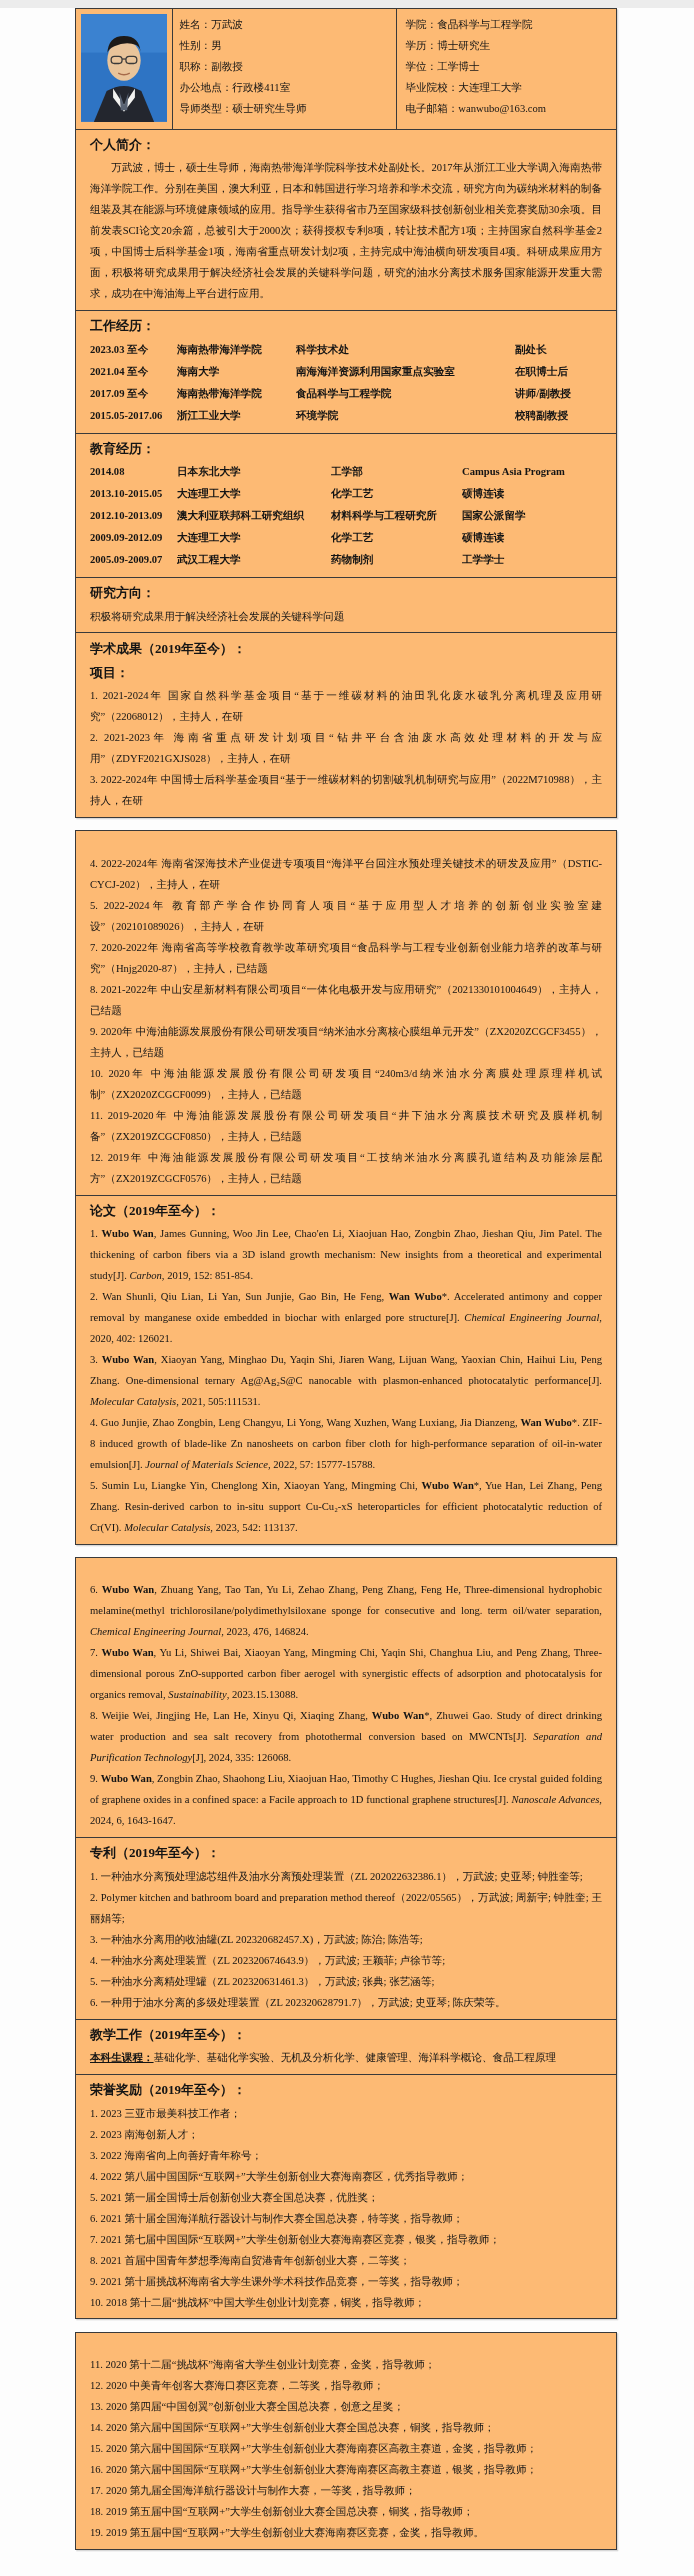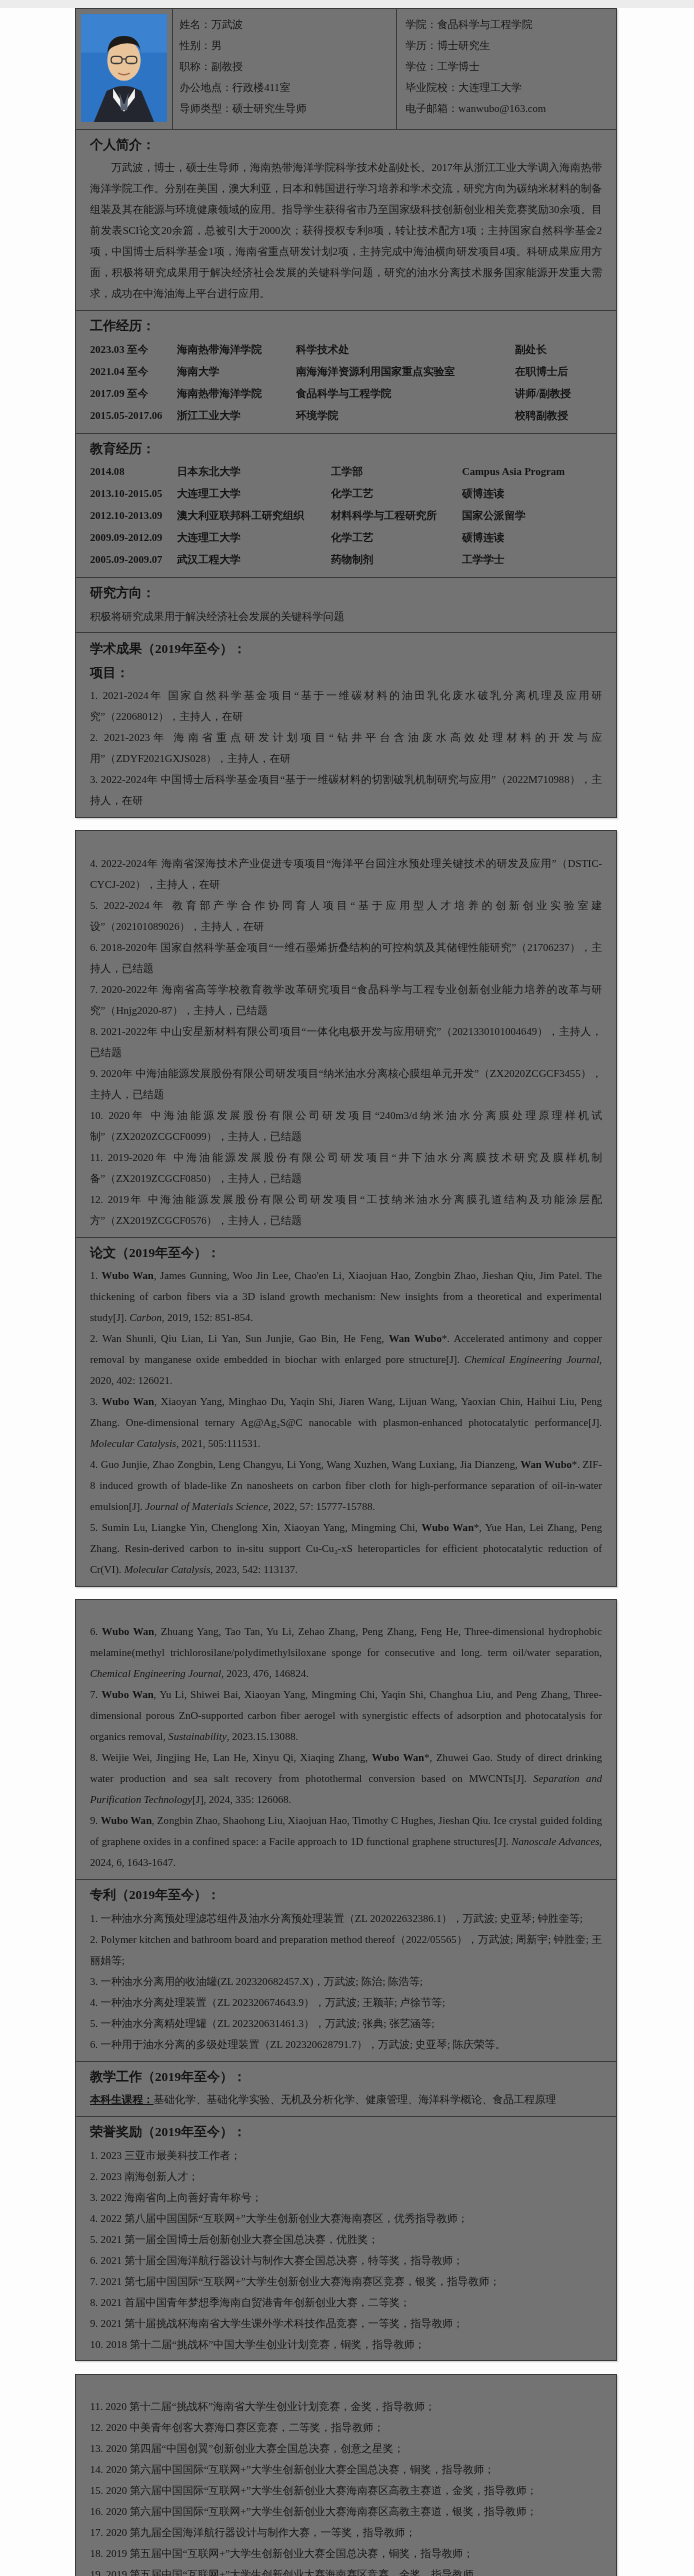--- a/index.html
+++ b/index.html
@@ -7,21 +7,21 @@
     width:694px;
     background:#fdfdfd;
     font-family:"Liberation Serif","DejaVu Serif",serif;
     color:#141414;
   }
   .scan-strip{height:7.7px;background:#ececec;}
   .page{
     width:542px;
     margin:0 0 12.2px 75px;
     border:1.3px solid #3a3a3a;
-    background:#737373;
+    background:#fdba74;
     box-sizing:border-box;
     box-shadow:1.3px 1.3px 0 #d8d8d8;
   }
   .page:first-of-type{margin-top:9.6px;}
   .sec{padding:3.2px 14px 5.8px 14px;}
   .sec + .sec{border-top:1.3px solid #3a3a3a;}
   .sec-tight{padding-top:1.3px;margin-top:20px;}
   .h{
     font-weight:bold;
     font-size:13px;
@@ -180,21 +180,20 @@
     <p class="txt item">1. 2021-2024年 国家自然科学基金项目“基于一维碳材料的油田乳化废水破乳分离机理及应用研究”（22068012），主持人，在研</p>
     <p class="txt item">2. 2021-2023年 海南省重点研发计划项目“钻井平台含油废水高效处理材料的开发与应用”（ZDYF2021GXJS028），主持人，在研</p>
     <p class="txt item">3. 2022-2024年 中国博士后科学基金项目“基于一维碳材料的切割破乳机制研究与应用”（2022M710988），主持人，在研</p>
   </div>
 </div>
 
 <div class="page">
   <div class="sec sec-tight">
     <p class="txt item">4. 2022-2024年 海南省深海技术产业促进专项项目“海洋平台回注水预处理关键技术的研发及应用”（DSTIC-CYCJ-202），主持人，在研</p>
     <p class="txt item">5. 2022-2024年 教育部产学合作协同育人项目“基于应用型人才培养的创新创业实验室建设”（202101089026），主持人，在研</p>
-    <p class="txt item">6. 2018-2020年 国家自然科学基金项目“一维石墨烯折叠结构的可控构筑及其储锂性能研究”（21706237），主持人，已结题</p>
     <p class="txt item">7. 2020-2022年 海南省高等学校教育教学改革研究项目“食品科学与工程专业创新创业能力培养的改革与研究”（Hnjg2020-87），主持人，已结题</p>
     <p class="txt item">8. 2021-2022年 中山安星新材料有限公司项目“一体化电极开发与应用研究”（2021330101004649），主持人，已结题</p>
     <p class="txt item">9. 2020年 中海油能源发展股份有限公司研发项目“纳米油水分离核心膜组单元开发”（ZX2020ZCGCF3455），主持人，已结题</p>
     <p class="txt item">10. 2020年 中海油能源发展股份有限公司研发项目“240m3/d纳米油水分离膜处理原理样机试制”（ZX2020ZCGCF0099），主持人，已结题</p>
     <p class="txt item">11. 2019-2020年 中海油能源发展股份有限公司研发项目“井下油水分离膜技术研究及膜样机制备”（ZX2019ZCGCF0850），主持人，已结题</p>
     <p class="txt item">12. 2019年 中海油能源发展股份有限公司研发项目“工技纳米油水分离膜孔道结构及功能涂层配方”（ZX2019ZCGCF0576），主持人，已结题</p>
   </div>
   <div class="sec">
     <div class="h">论文（2019年至今）：</div>
     <p class="txt item">1. <b>Wubo Wan</b>, James Gunning, Woo Jin Lee, Chao'en Li, Xiaojuan Hao, Zongbin Zhao, Jieshan Qiu, Jim Patel. The thickening of carbon fibers via a 3D island growth mechanism: New insights from a theoretical and experimental study[J]. <i>Carbon</i>, 2019, 152: 851-854.</p>

